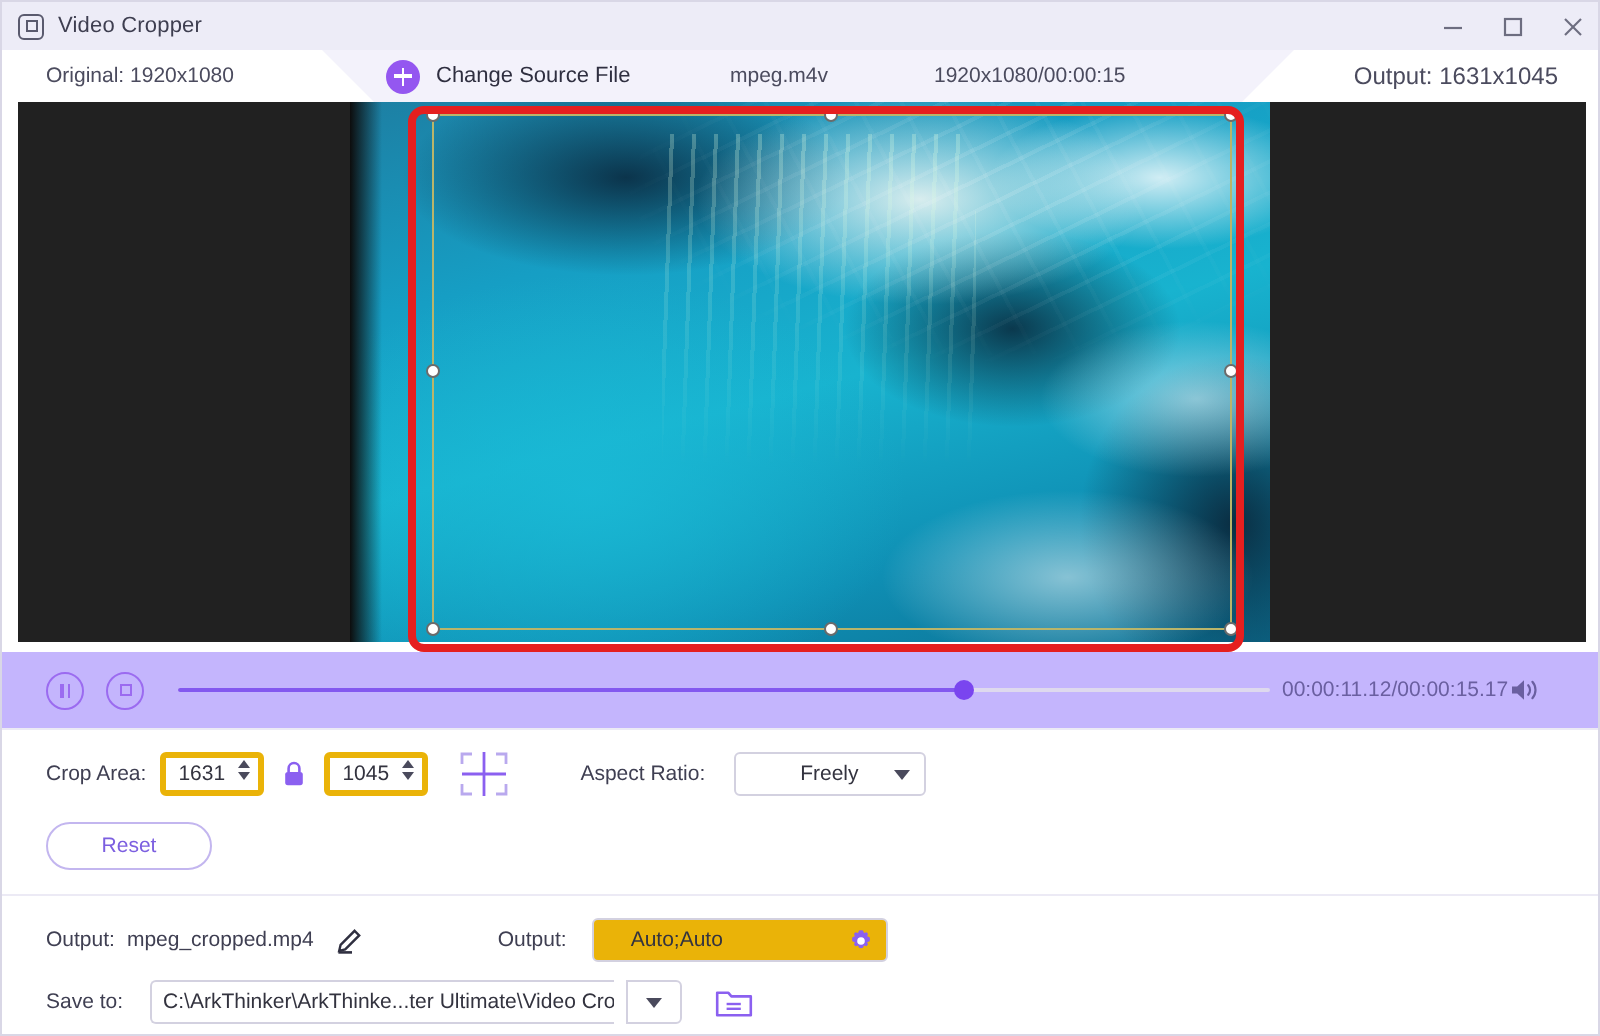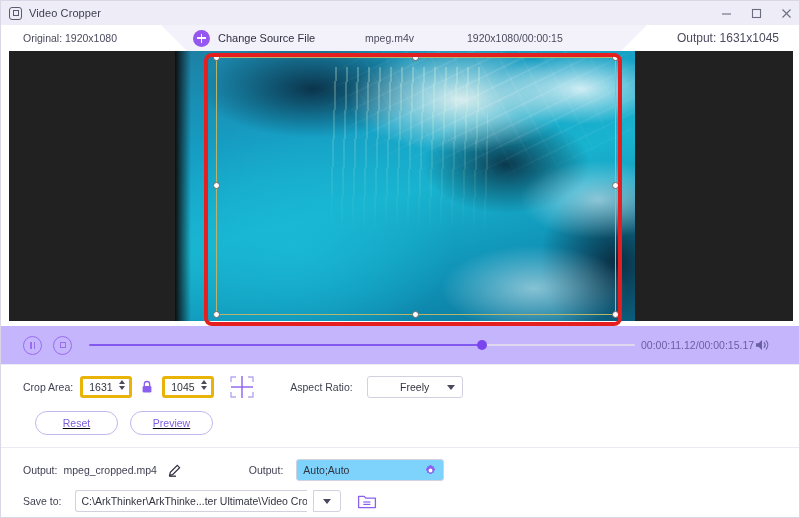--- a/index.html
+++ b/index.html
@@ -266,44 +266,44 @@
   }
   .caret {
     position: absolute; right: 7px; top: 50%; margin-top: -2px;
     width: 0; height: 0;
     border-left: 4.5px solid transparent;
     border-right: 4.5px solid transparent;
     border-top: 5px solid #4a4a5c;
   }
 
   
-  #row-btns { top: 45px; height: 26px; padding-left: 34px; gap: 12px; text-decoration: underline; }
+  #row-btns { top: 45px; height: 26px; padding-left: 22px; gap: 12px; }
   .ghost-btn {
     width: 83px; height: 24px;
     border: 1px solid #c3b6ef; border-radius: 12px;
     background: #fff;
     display: flex; align-items: center; justify-content: center;
     font-size: 10.5px; color: #7c5fe0;
   }
 
   .divider {
     position: absolute; left: 0; top: 82px;
     width: 800px; height: 1px; background: #eceaf5;
   }
 
   
   #row-out { top: 92px; height: 26px; padding-left: 22px; gap: 6px; }
   .pen-icon { margin-left: 5px; display:flex; align-items:center; }
   #out2-label { margin-left: 62px; }
   .outbox {
     width: 148px; height: 22px; margin-left: 7px;
     border: 1px solid #d3d1e0; border-radius: 3px;
-    background: #7dd3fc;
-    display: flex; align-items: center;
-    padding: 0 6px;
+    background: #eab308;
+    display: flex; align-items: center;
+    padding: 0 18px;
     font-size: 10.5px; color: #33333f;
     position: relative;
   }
   .gear-icon {
     position: absolute; right: 6px; top: 50%; margin-top: -6px;
     display:flex;
   }
 
   #row-save { top: 123px; height: 26px; padding-left: 22px; gap: 6px; }
   .pathbox {
@@ -472,21 +472,20 @@
 
       <span class="lbl" id="aspect-label">Aspect Ratio:</span>
       <div class="select">
         <span>Freely</span>
         <span class="caret"></span>
       </div>
     </div>
 
     <div class="row" id="row-btns">
       <div class="ghost-btn">Reset</div>
-      <div class="ghost-btn">Preview</div>
     </div>
 
     <div class="divider"></div>
 
     <div class="row" id="row-out">
       <span class="lbl">Output:</span>
       <span class="lbl">mpeg_cropped.mp4</span>
       <span class="pen-icon">
         <svg width="13" height="13" viewBox="0 0 13 13">
           <path d="M9.3 1.4 11.6 3.7 4.6 10.7 1.6 11.4 2.3 8.4z" fill="none" stroke="#2f2f40" stroke-width="1.2"></path>

